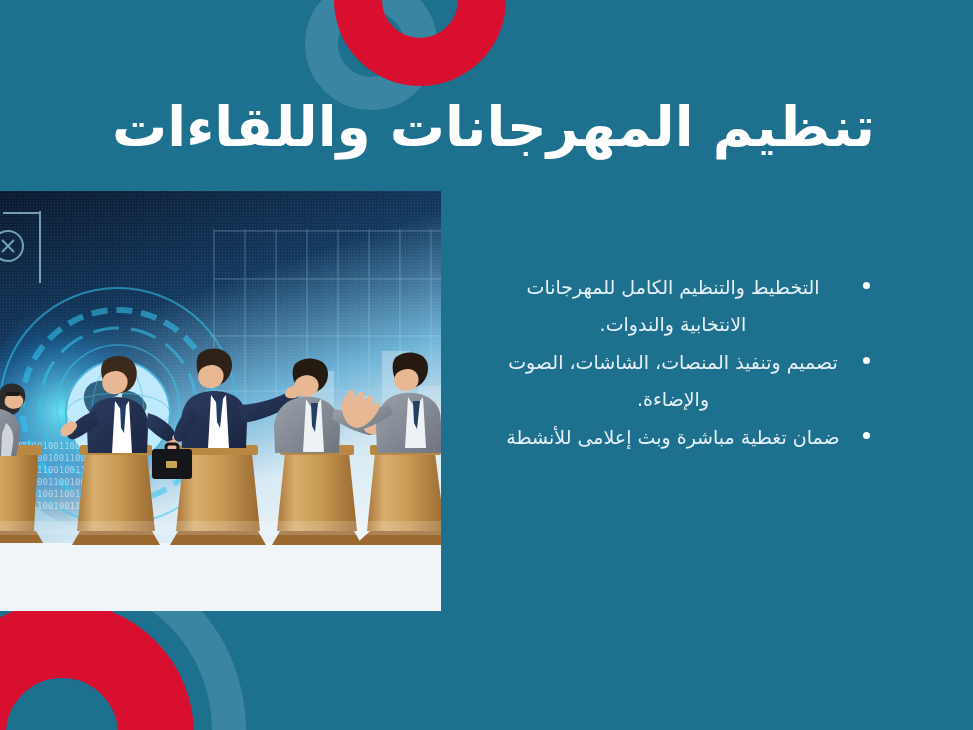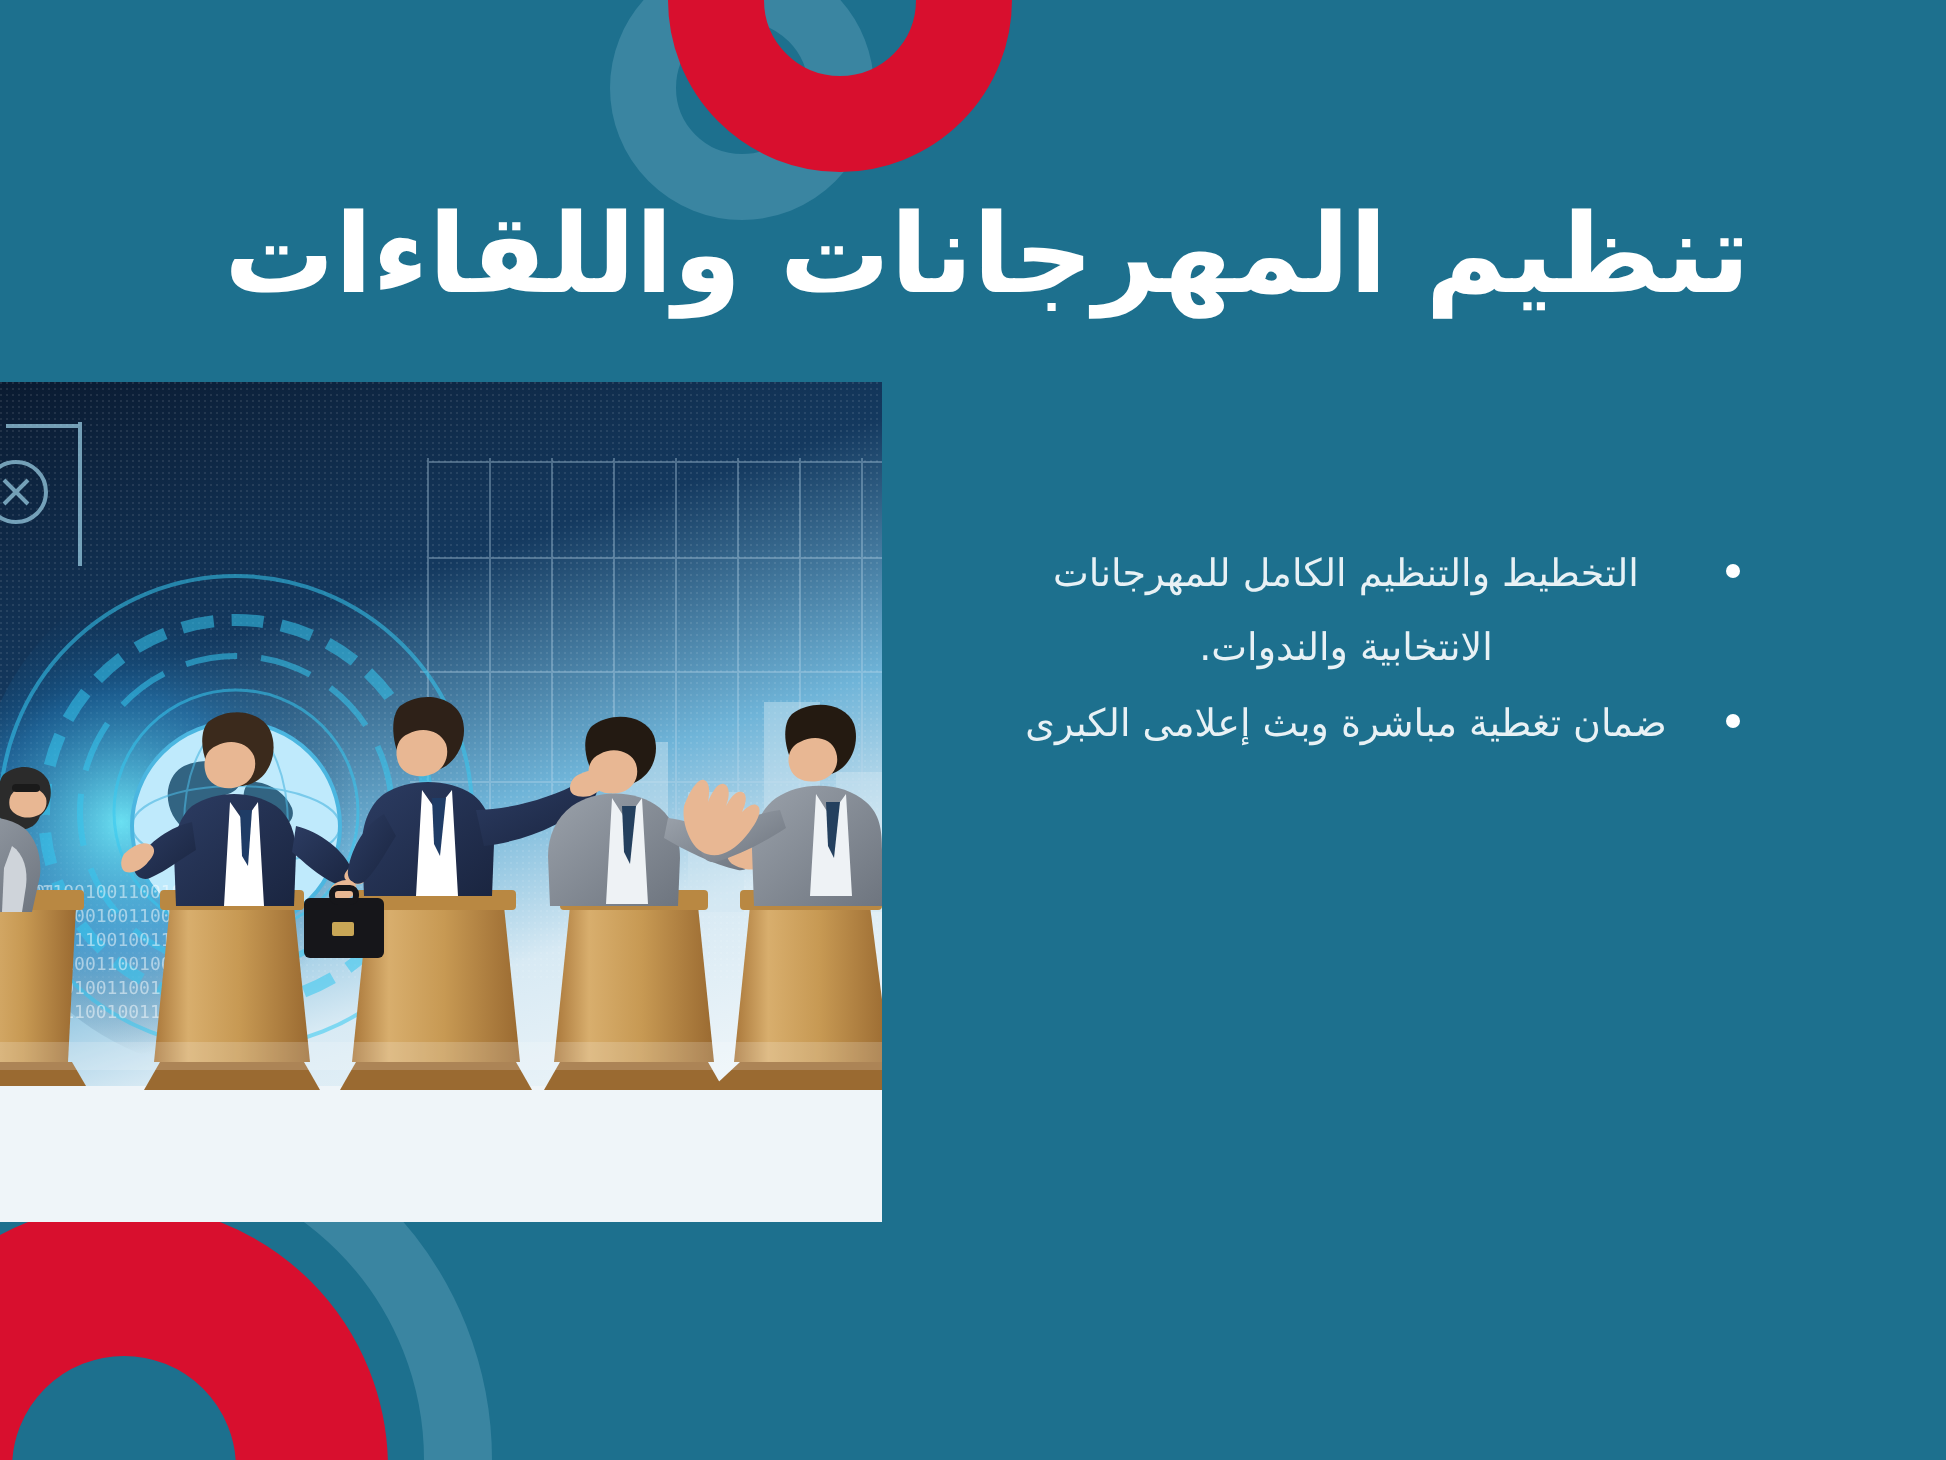--- a/index.html
+++ b/index.html
@@ -342,17 +342,21 @@
     <div class="title-line">تنظيم المهرجانات واللقاءات</div>
   </div>
 
   <ul class="bullets">
     <li class="bullet-item">
       <span class="bullet-dot"></span>
       <span>التخطيط والتنظيم الكامل للمهرجانات الانتخابية والندوات.</span>
     </li>
     <li class="bullet-item">
       <span class="bullet-dot"></span>
-      <span>ضمان تغطية مباشرة وبث إعلامى الكبرى</span>
+      <span>تصميم وتنفيذ المنصات، الشاشات، الصوت والإضاءة.</span>
+    </li>
+    <li class="bullet-item">
+      <span class="bullet-dot"></span>
+      <span>ضمان تغطية مباشرة وبث إعلامى للأنشطة</span>
     </li>
   </ul>
 
 </div>
 
 </body></html>

